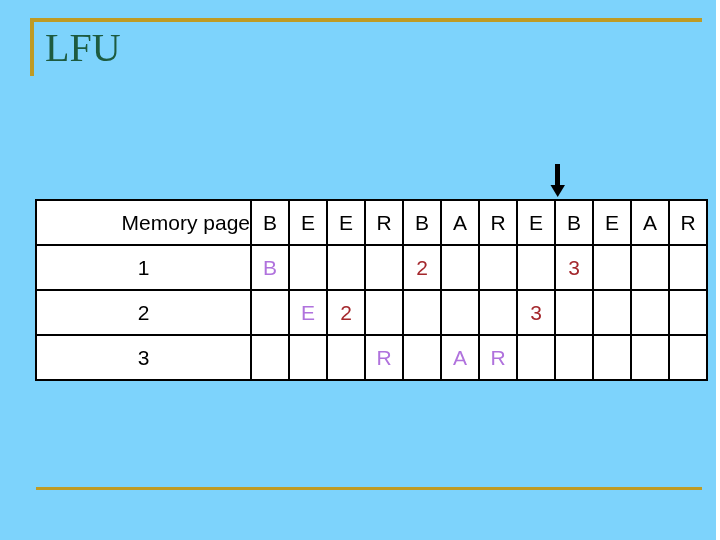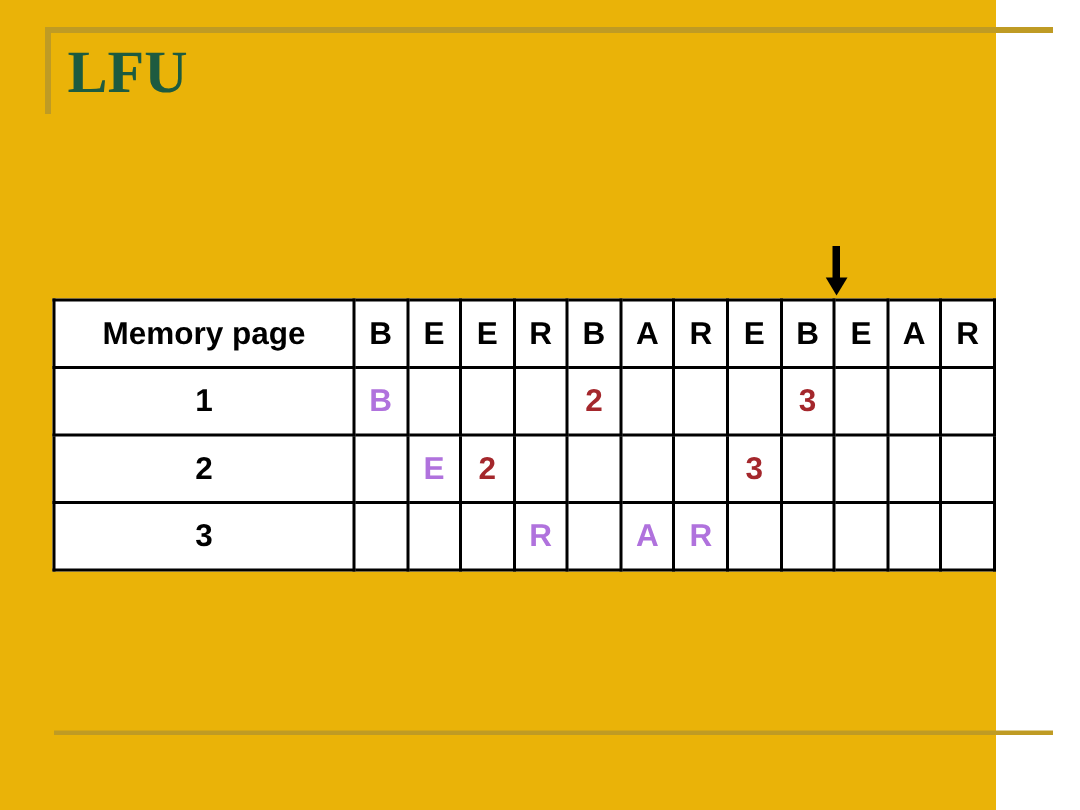--- a/index.html
+++ b/index.html
@@ -11,24 +11,23 @@
     height: 540px;
     background: #ffffff;
     font-family: "Liberation Sans", sans-serif;
     overflow: hidden;
     position: relative;
   }
 
   #slide {
     position: absolute;
     left: 0; top: 0;
-    width: 664px;
+    width: 716px;
     height: 540px;
-    background: #eab308;
-    font-weight: bold;
+    background: #7dd3fc;
   }
 
   
   .deco-v {
     position: absolute;
     left: 30px;
     top: 18px;
     width: 4px;
     height: 58px;
     background: #bf9b24;
@@ -92,21 +91,21 @@
     font-size: 21px;
     color: #000000;
     height: 43px;
     padding: 0;
   }
   td.label-cell {
     width: 213px;
     font-size: 21px;
   }
   td.label-cell.head {
-    text-align: center;
+    text-align: right;
   }
   td.data-cell {
     width: 36px;
   }
   
   .v-letter { color: #b072dd; }
   .v-num    { color: #a4272c; }
   .v-head   { color: #000000; }
 </style>
 </head>

